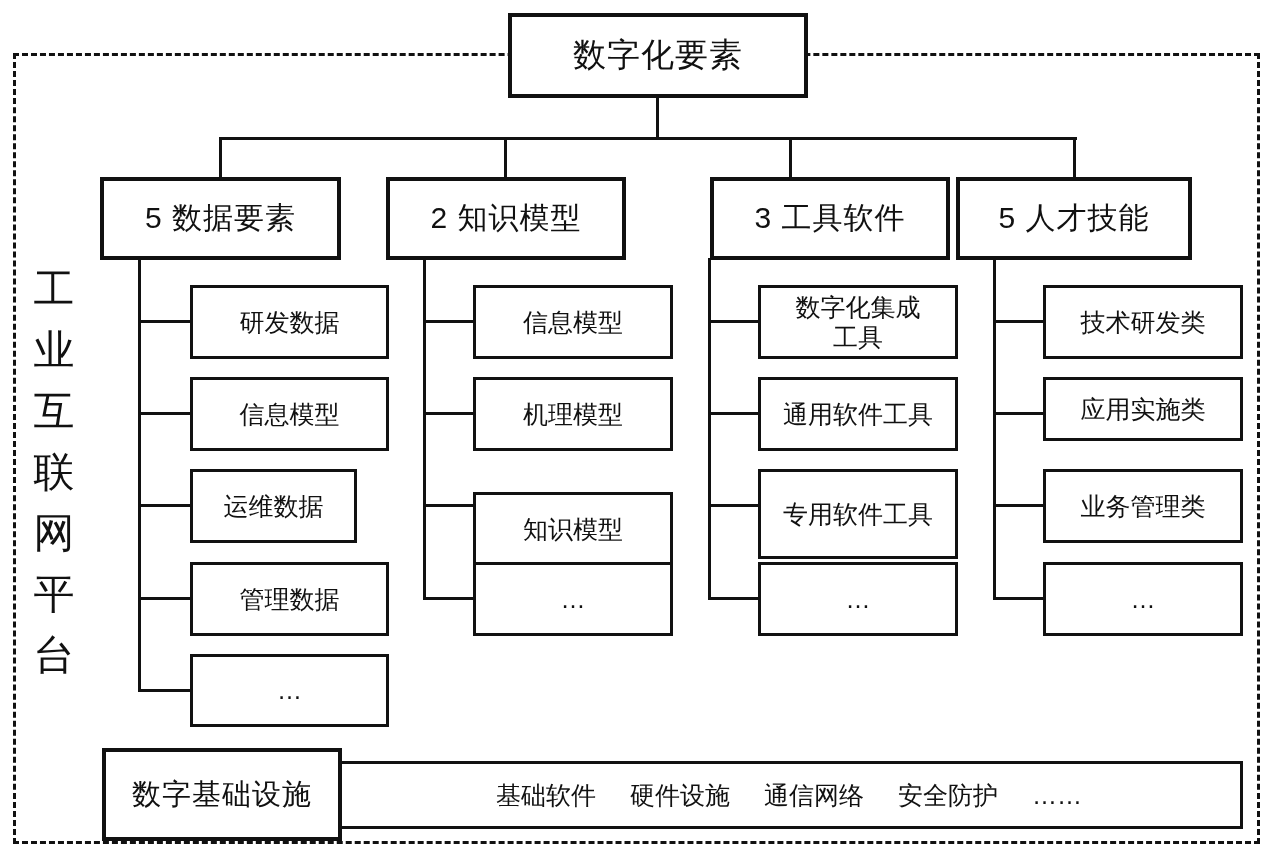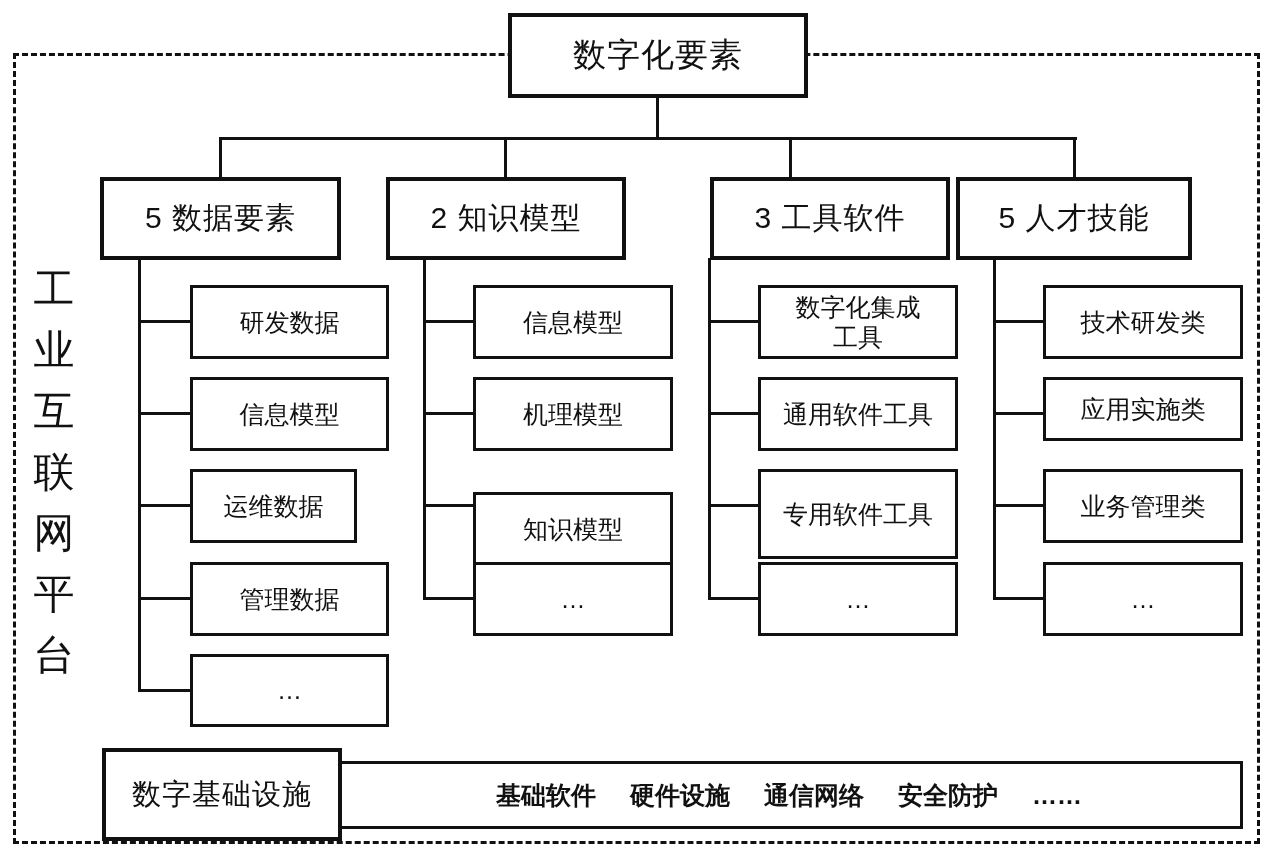--- a/index.html
+++ b/index.html
@@ -35,21 +35,20 @@
   .root-box   { border-width: 4px; }
   .branch-box { border-width: 4px; }
   .front-box  { border-width: 4px; z-index: 3; }
   .root-label   { font-size: 33px; letter-spacing: 1px; }
   .branch-label { font-size: 30px; letter-spacing: 1px; }
   .child-label  { font-size: 25px; white-space: pre-line; line-height: 1.22; }
   .infra-label  { font-size: 29px; letter-spacing: 1px; }
   .wide-box {
     justify-content: center;
     gap: 34px;
-    font-weight: bold;
   }
   .infra-item { font-size: 25px; }
   .side-label {
     position: absolute;
     left: 28px; top: 259px;
     width: 52px;
     display: flex;
     flex-direction: column;
     align-items: center;
   }

